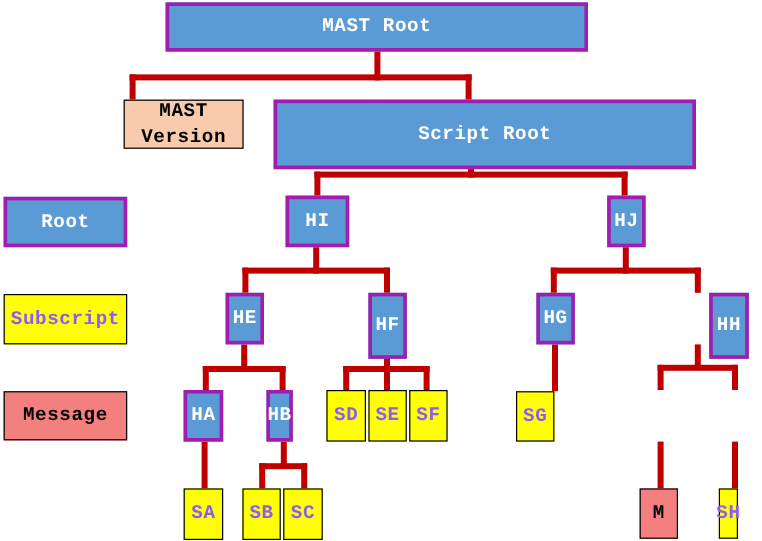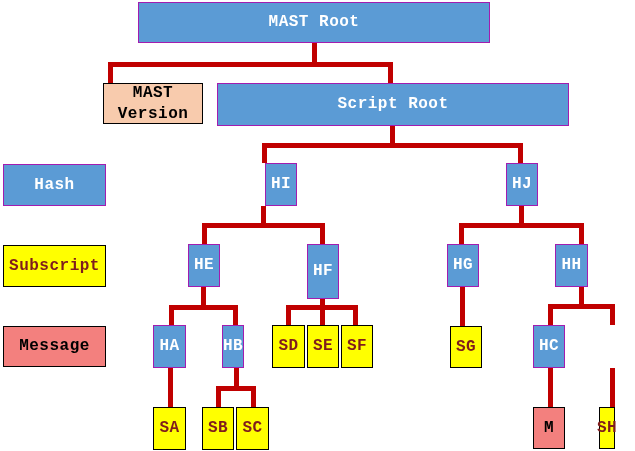--- a/index.html
+++ b/index.html
@@ -22,22 +22,22 @@
     position: absolute;
     display: flex;
     align-items: center;
     justify-content: center;
     text-align: center;
     box-sizing: border-box;
     white-space: pre-line;
     line-height: 1.3;
     letter-spacing: 0.5px;
   }
-  .blue   { background: #5b9bd5; color: #ffffff; border: 1px solid #a21caf; }
-  .yellow { background: #ffff00; color: #7f1d1d; border: 1px solid #000000; }
+  .blue   { background: #5b9bd5; color: #ffffff; border: 3px solid #a21caf; }
+  .yellow { background: #ffff00; color: #8b5cf6; border: 1px solid #000000; }
   .salmon { background: #f3807e; color: #000000; border: 1px solid #000000; text-align: center; }
   .peach  { background: #f8cbad; color: #000000; border: 1px solid #000000; margin-left: 44px; }
 </style>
 </head>
 <body>
 
 <div class="canvas">
 
   <i class="ln" style="left:312px;top:43px;width:5px;height:24px"></i>
   <i class="ln" style="left:108px;top:62px;width:285px;height:5px"></i>
@@ -84,41 +84,40 @@
   <i class="ln" style="left:251px;top:386px;width:5px;height:21px"></i>
 
   <i class="ln" style="left:548px;top:368px;width:5px;height:39px"></i>
 
   <i class="ln" style="left:610px;top:368px;width:5px;height:39px"></i>
 
   <div class="node blue" style="left:138px;top:2px;width:352px;height:41px">MAST Root</div>
 
   <div class="node peach" style="left:59px;top:83px;width:100px;height:41px">MAST
 Version</div>
-  <div class="node blue" style="left:217px;top:83px;width:352px;height:43px">Script Root</div>
+  <div class="node blue" style="left:228px;top:83px;width:352px;height:58px">Script Root</div>
 
-  <div class="node blue" style="left:3px;top:164px;width:103px;height:42px">Hash</div>
+  <div class="node blue" style="left:3px;top:164px;width:103px;height:42px">Root</div>
   <div class="node yellow" style="left:3px;top:245px;width:103px;height:42px">Subscript</div>
   <div class="node salmon" style="left:3px;top:326px;width:103px;height:41px">Message</div>
 
-  <div class="node blue" style="left:265px;top:163px;width:32px;height:43px">HI</div>
+  <div class="node blue" style="left:238px;top:163px;width:53px;height:43px">HI</div>
   <div class="node blue" style="left:506px;top:163px;width:32px;height:43px">HJ</div>
 
   <div class="node blue" style="left:188px;top:244px;width:32px;height:43px">HE</div>
   <div class="node blue" style="left:307px;top:244px;width:32px;height:55px">HF</div>
   <div class="node blue" style="left:447px;top:244px;width:32px;height:43px">HG</div>
-  <div class="node blue" style="left:555px;top:244px;width:33px;height:43px">HH</div>
+  <div class="node blue" style="left:591px;top:244px;width:33px;height:55px">HH</div>
 
   <div class="node blue" style="left:153px;top:325px;width:33px;height:43px">HA</div>
   <div class="node blue" style="left:222px;top:325px;width:22px;height:43px">HB</div>
   <div class="node yellow" style="left:272px;top:325px;width:33px;height:43px">SD</div>
   <div class="node yellow" style="left:307px;top:325px;width:32px;height:43px">SE</div>
   <div class="node yellow" style="left:341px;top:325px;width:32px;height:43px">SF</div>
-  <div class="node yellow" style="left:450px;top:326px;width:32px;height:42px">SG</div>
-  <div class="node blue" style="left:533px;top:325px;width:32px;height:43px">HC</div>
+  <div class="node yellow" style="left:430px;top:326px;width:32px;height:42px">SG</div>
 
   <div class="node yellow" style="left:153px;top:407px;width:33px;height:43px">SA</div>
   <div class="node yellow" style="left:202px;top:407px;width:32px;height:43px">SB</div>
   <div class="node yellow" style="left:236px;top:407px;width:33px;height:43px">SC</div>
   <div class="node salmon" style="left:533px;top:407px;width:32px;height:42px">M</div>
   <div class="node yellow" style="left:599px;top:407px;width:16px;height:42px">SH</div>
 
 </div>
 
 </body></html>

